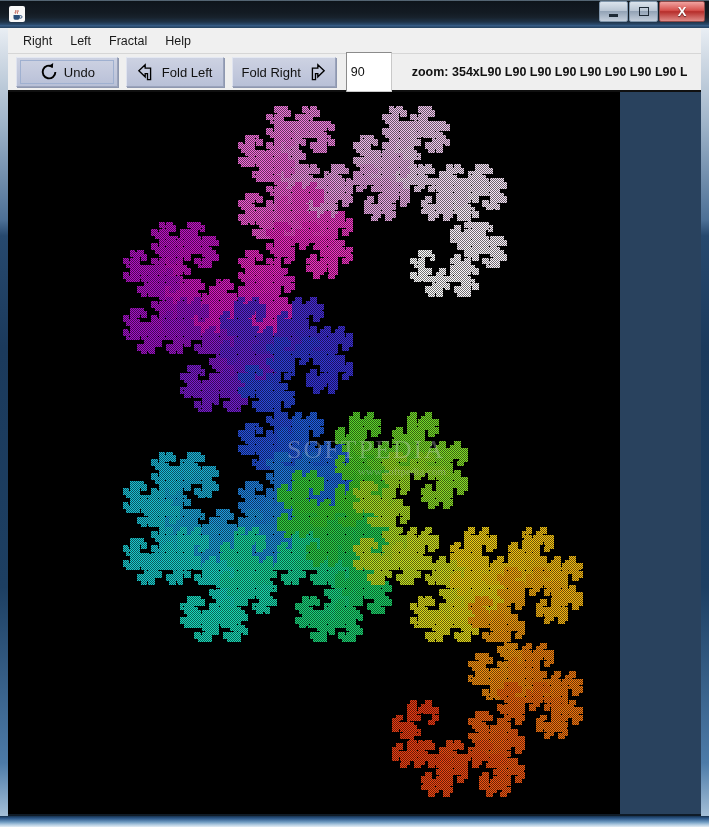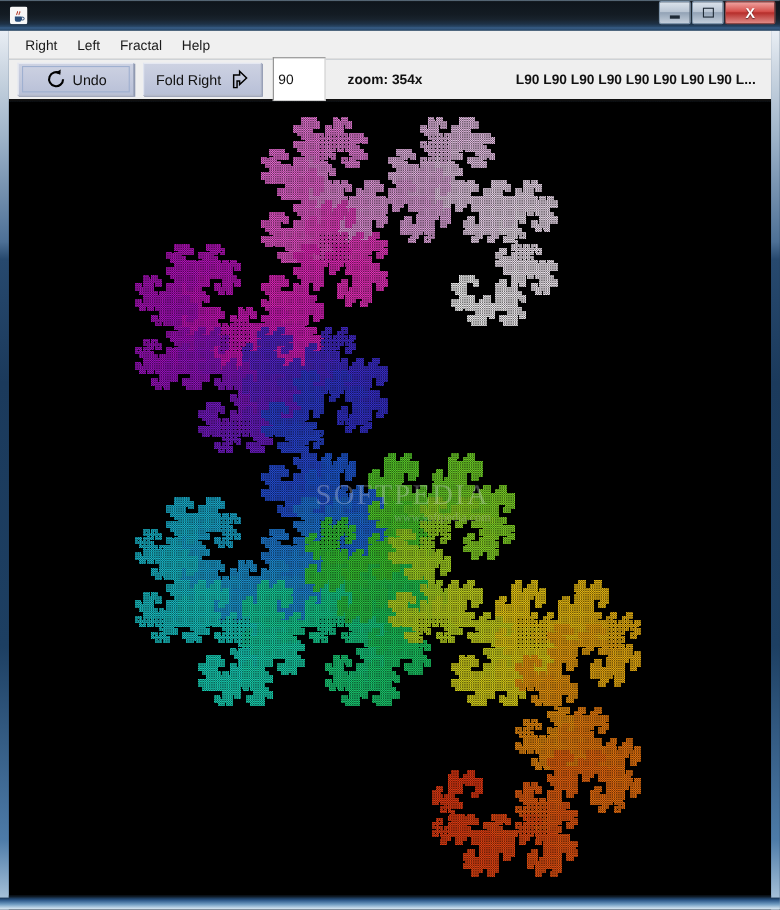--- a/index.html
+++ b/index.html
@@ -130,21 +130,21 @@
   #zoom-label{
     margin-left:20px;font-size:12.5px;color:#111;font-weight:bold;white-space:nowrap;
   }
   #sequence-label{
     margin-left:auto;margin-right:14px;font-size:12.5px;color:#111;
     font-weight:bold;white-space:nowrap;overflow:hidden;max-width:240px;
   }
 
   
   #canvas-area{
-    position:absolute;left:8px;top:92px;width:693px;height:723px;
+    position:absolute;left:8px;top:92px;width:612px;height:723px;
     background:#000;overflow:hidden;
   }
   #fractal-svg{display:block;width:693px;height:723px;}
 
   
   #watermark{
     position:absolute;left:278px;top:345px;width:160px;height:42px;
     text-align:center;pointer-events:none;user-select:none;
   }
   #wm-title{
@@ -196,20 +196,26 @@
 
     <div class="tb-btn" style="width:106px;">
       <span class="focus-ring"></span>
       <svg class="tb-icon" viewBox="0 0 22 22">
         <path d="M18 11 a7 7 0 1 1 -3.2 -5.9" fill="none" stroke="#000" stroke-width="2.1" stroke-linecap="butt"></path>
         <path d="M15.6 1.2 L15.2 6.6 L10.2 4.6 Z" fill="#000"></path>
       </svg>
       <span class="tb-label">Undo</span>
     </div>
 
+    <div class="tb-btn" style="width:102px;">
+      <svg class="tb-icon" viewBox="0 0 24 24">
+        <path d="M9.8 3.4 L2.2 10.6 L9.8 17.8 L9.8 13.9 L12.6 13.9 L12.6 21.2 L16.3 21.2 L16.3 7.4 L9.8 7.4 Z" fill="none" stroke="#000" stroke-width="1.6" stroke-linejoin="miter"></path>
+      </svg>
+      <span class="tb-label">Fold Left</span>
+    </div>
 
     <div class="tb-btn" style="width:108px;">
       <span class="tb-label">Fold Right</span>
       <svg class="tb-icon" viewBox="0 0 24 24">
         <path d="M14.2 3.4 L21.8 10.6 L14.2 17.8 L14.2 13.9 L11.4 13.9 L11.4 21.2 L7.7 21.2 L7.7 7.4 L14.2 7.4 Z" fill="none" stroke="#000" stroke-width="1.6" stroke-linejoin="miter"></path>
       </svg>
     </div>
 
     <div id="angle-field">
       <span id="angle-value" title="90">90</span>

